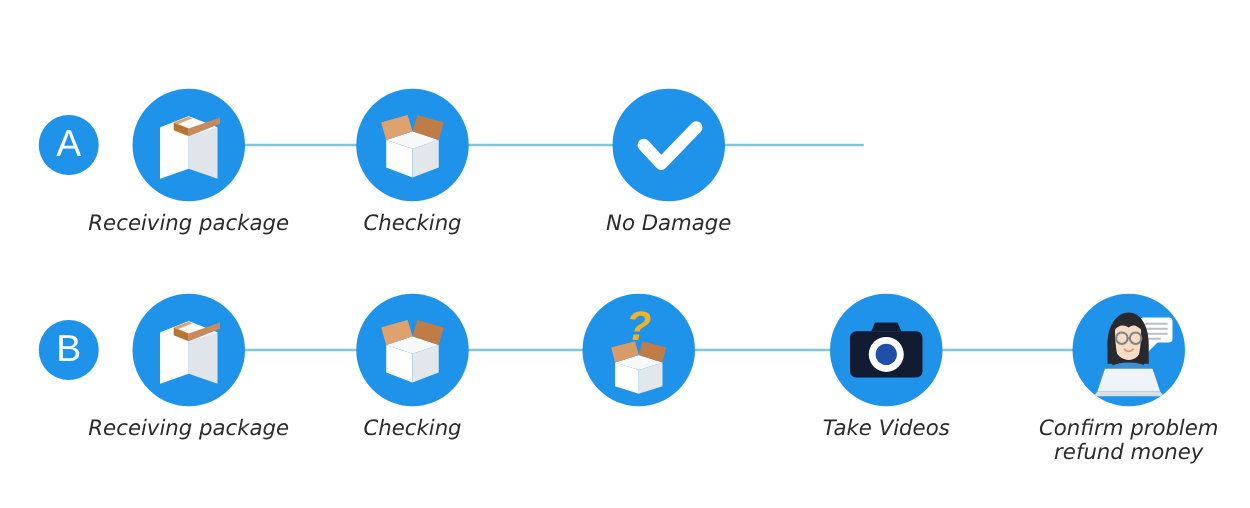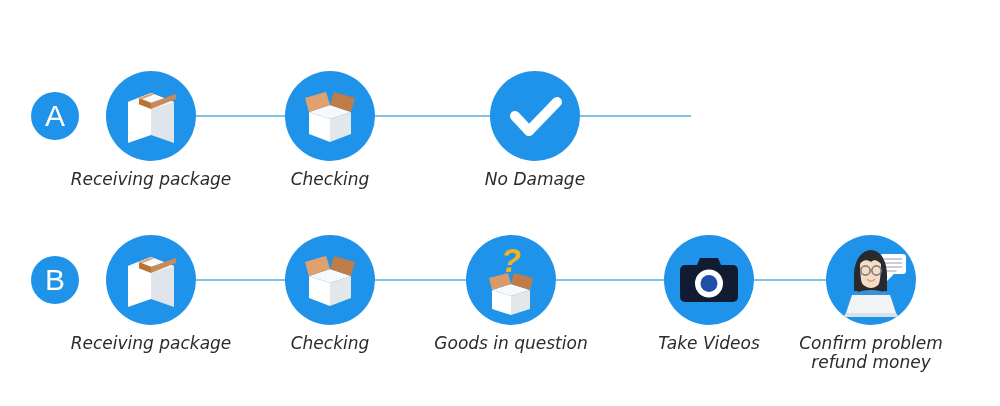--- a/index.html
+++ b/index.html
@@ -186,38 +186,37 @@
           <g>
             <text x="45" y="37" text-anchor="middle" font-family="Liberation Sans, sans-serif" font-size="33" font-weight="bold" fill="#f0b323">?</text>
             <polygon points="26,55 45,61 45,80 26,74" fill="#ffffff"></polygon>
             <polygon points="45,61 64,55 64,74 45,80" fill="#e2e7ec"></polygon>
             <polygon points="26,55 45,49 64,55 45,61" fill="#f6f8fa"></polygon>
             <polygon points="26,55 23,43 42,38 45,49" fill="#d99a67"></polygon>
             <polygon points="45,49 48,38 67,43 64,55" fill="#c07c46"></polygon>
           </g>
         </svg>
       </div>
-      <div class="step-label">Goods in question</div>
     </div>
 
     <div class="step" style="left:709px;">
       <div class="step-circle">
         <svg class="icon-svg" viewBox="0 0 90 90" aria-hidden="true">
           <g>
             <rect x="16" y="30" width="58" height="37" rx="5" fill="#111c33"></rect>
             <path d="M33 30 L36 23 L54 23 L57 30 Z" fill="#111c33"></path>
             <circle cx="45" cy="48.5" r="14" fill="#ffffff"></circle>
             <circle cx="45" cy="48.5" r="8.5" fill="#1f4fa8"></circle>
           </g>
         </svg>
       </div>
       <div class="step-label">Take Videos</div>
     </div>
 
-    <div class="step" style="left:871px;">
+    <div class="step" style="left:903px;">
       <div class="step-circle">
         <svg class="icon-svg" viewBox="0 0 90 90" aria-hidden="true">
           <g>
 
             <rect x="54" y="19" width="26" height="20" rx="3" fill="#ffffff"></rect>
             <polygon points="60,38 60,47 69,38" fill="#ffffff"></polygon>
             <g stroke="#b9c0c7" stroke-width="1.6" stroke-linecap="round">
               <line x1="58.5" y1="24" x2="75.5" y2="24"></line>
               <line x1="58.5" y1="28" x2="75.5" y2="28"></line>
               <line x1="58.5" y1="32" x2="75.5" y2="32"></line>

